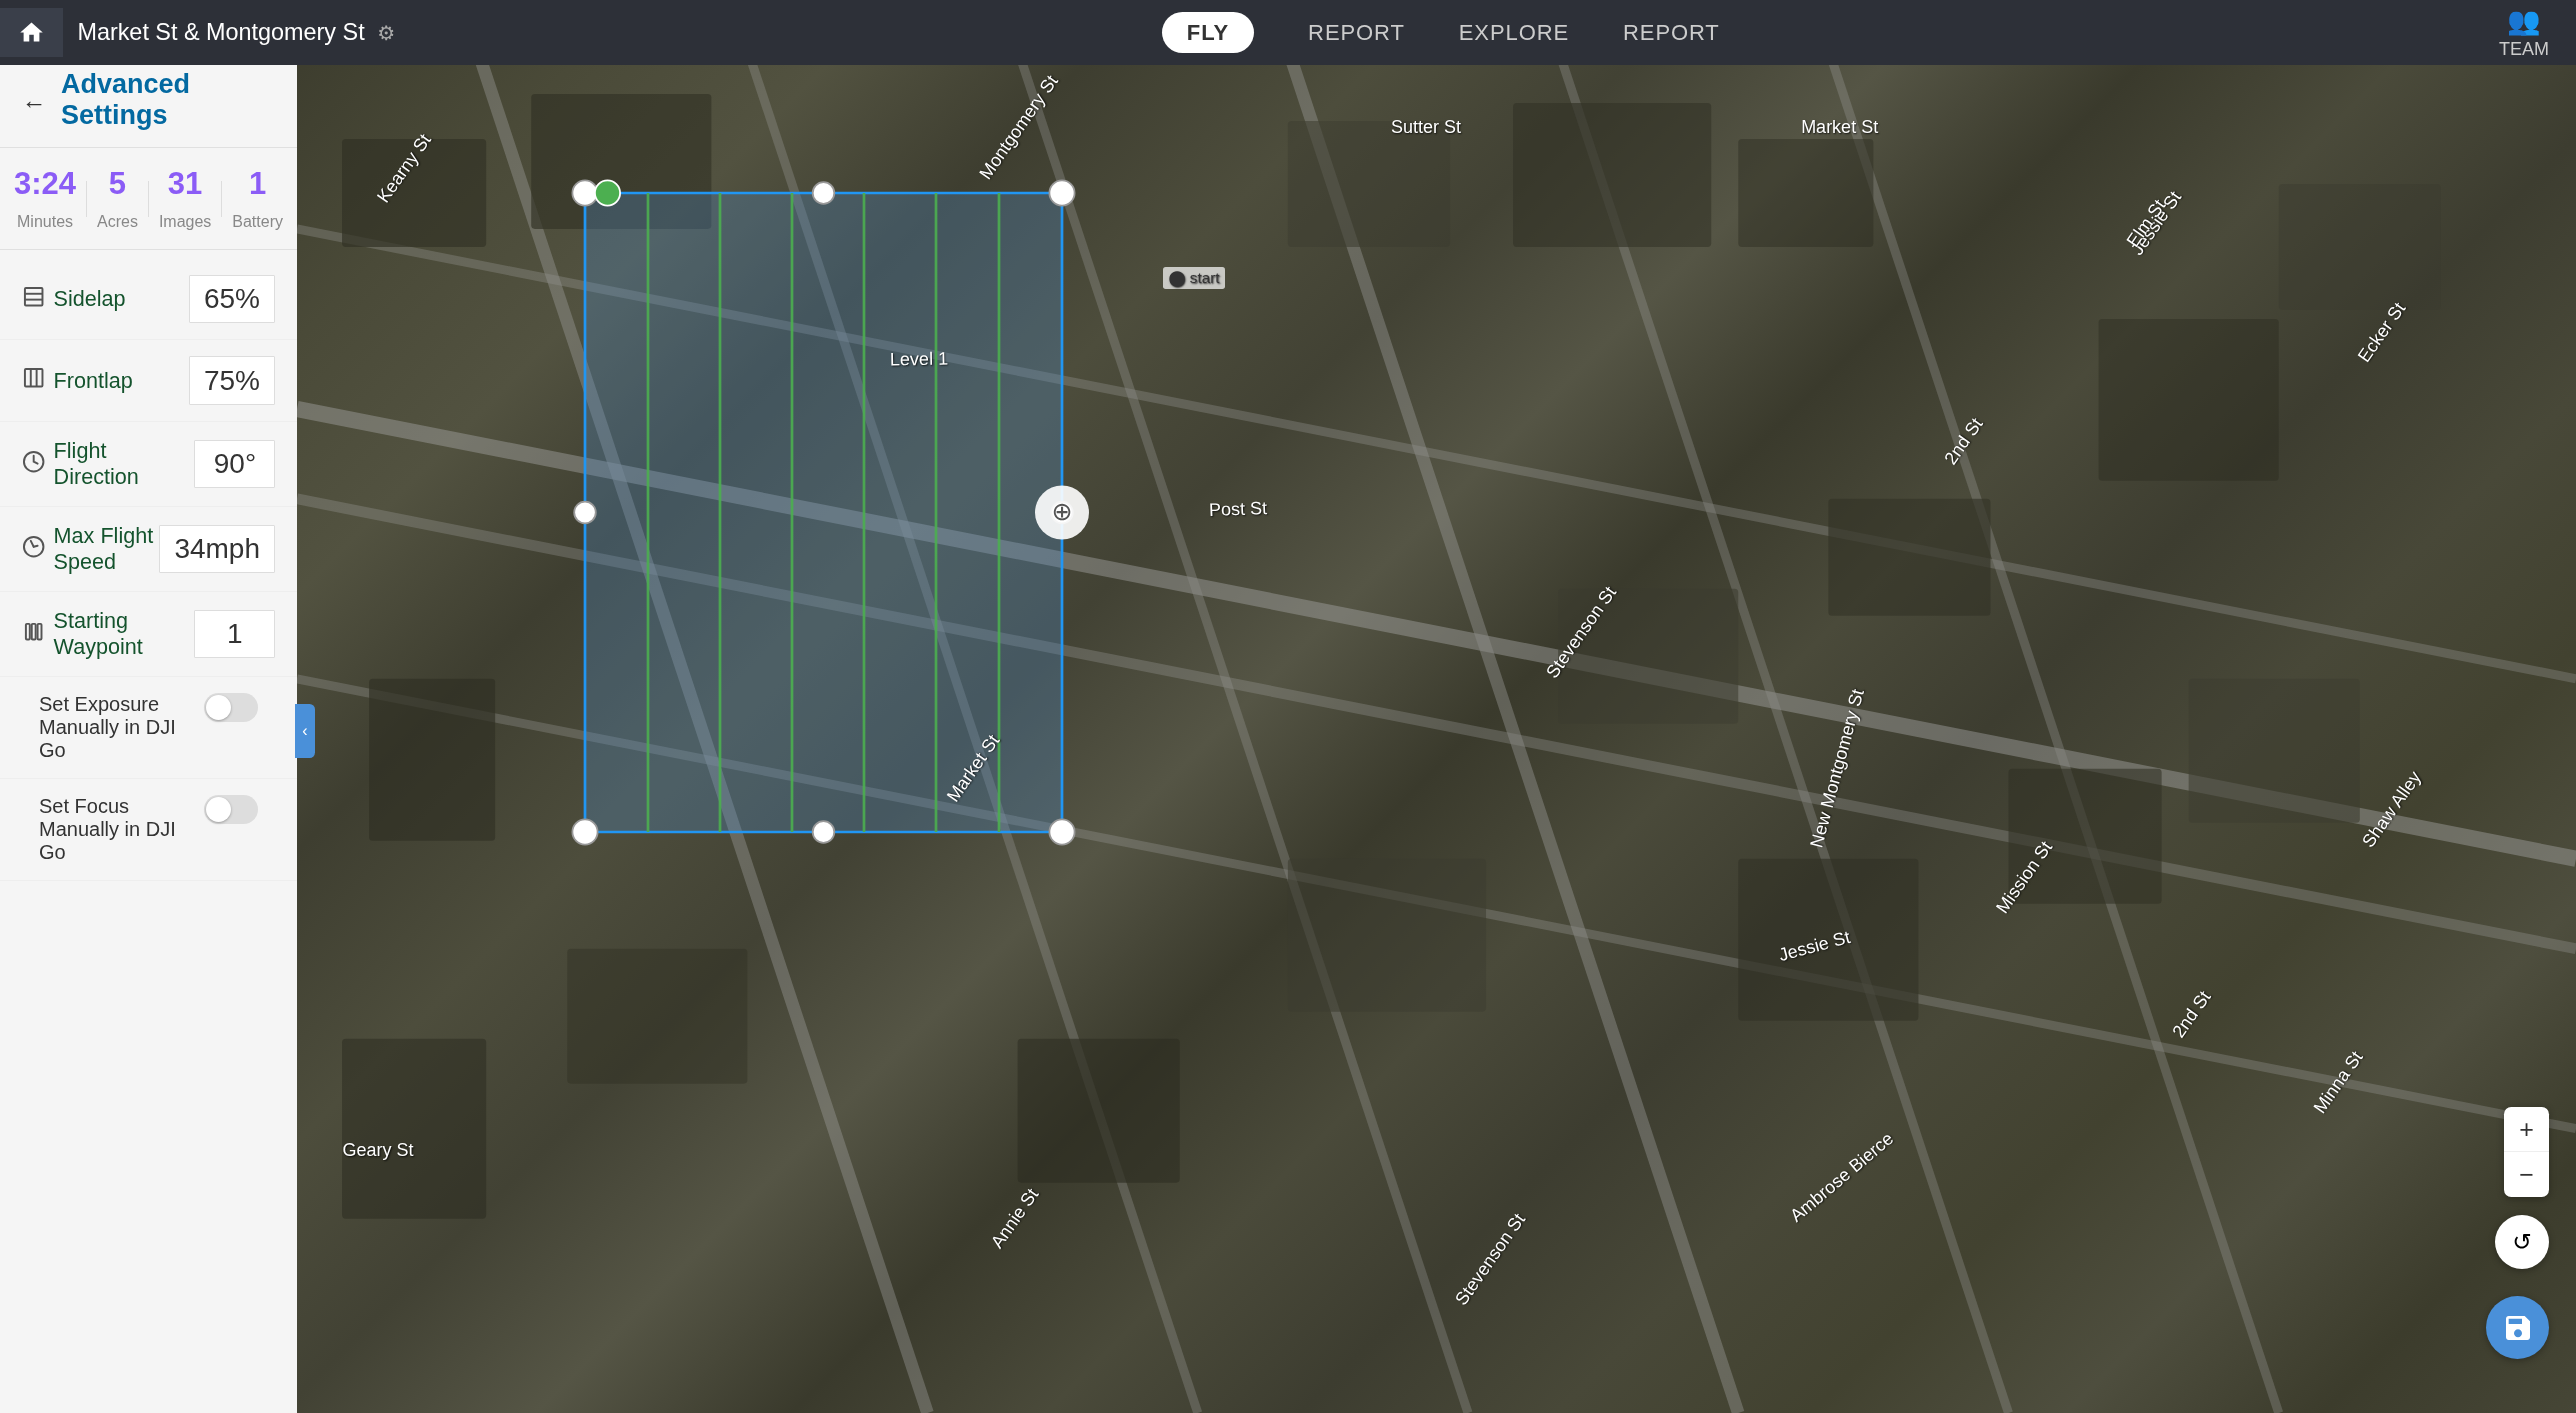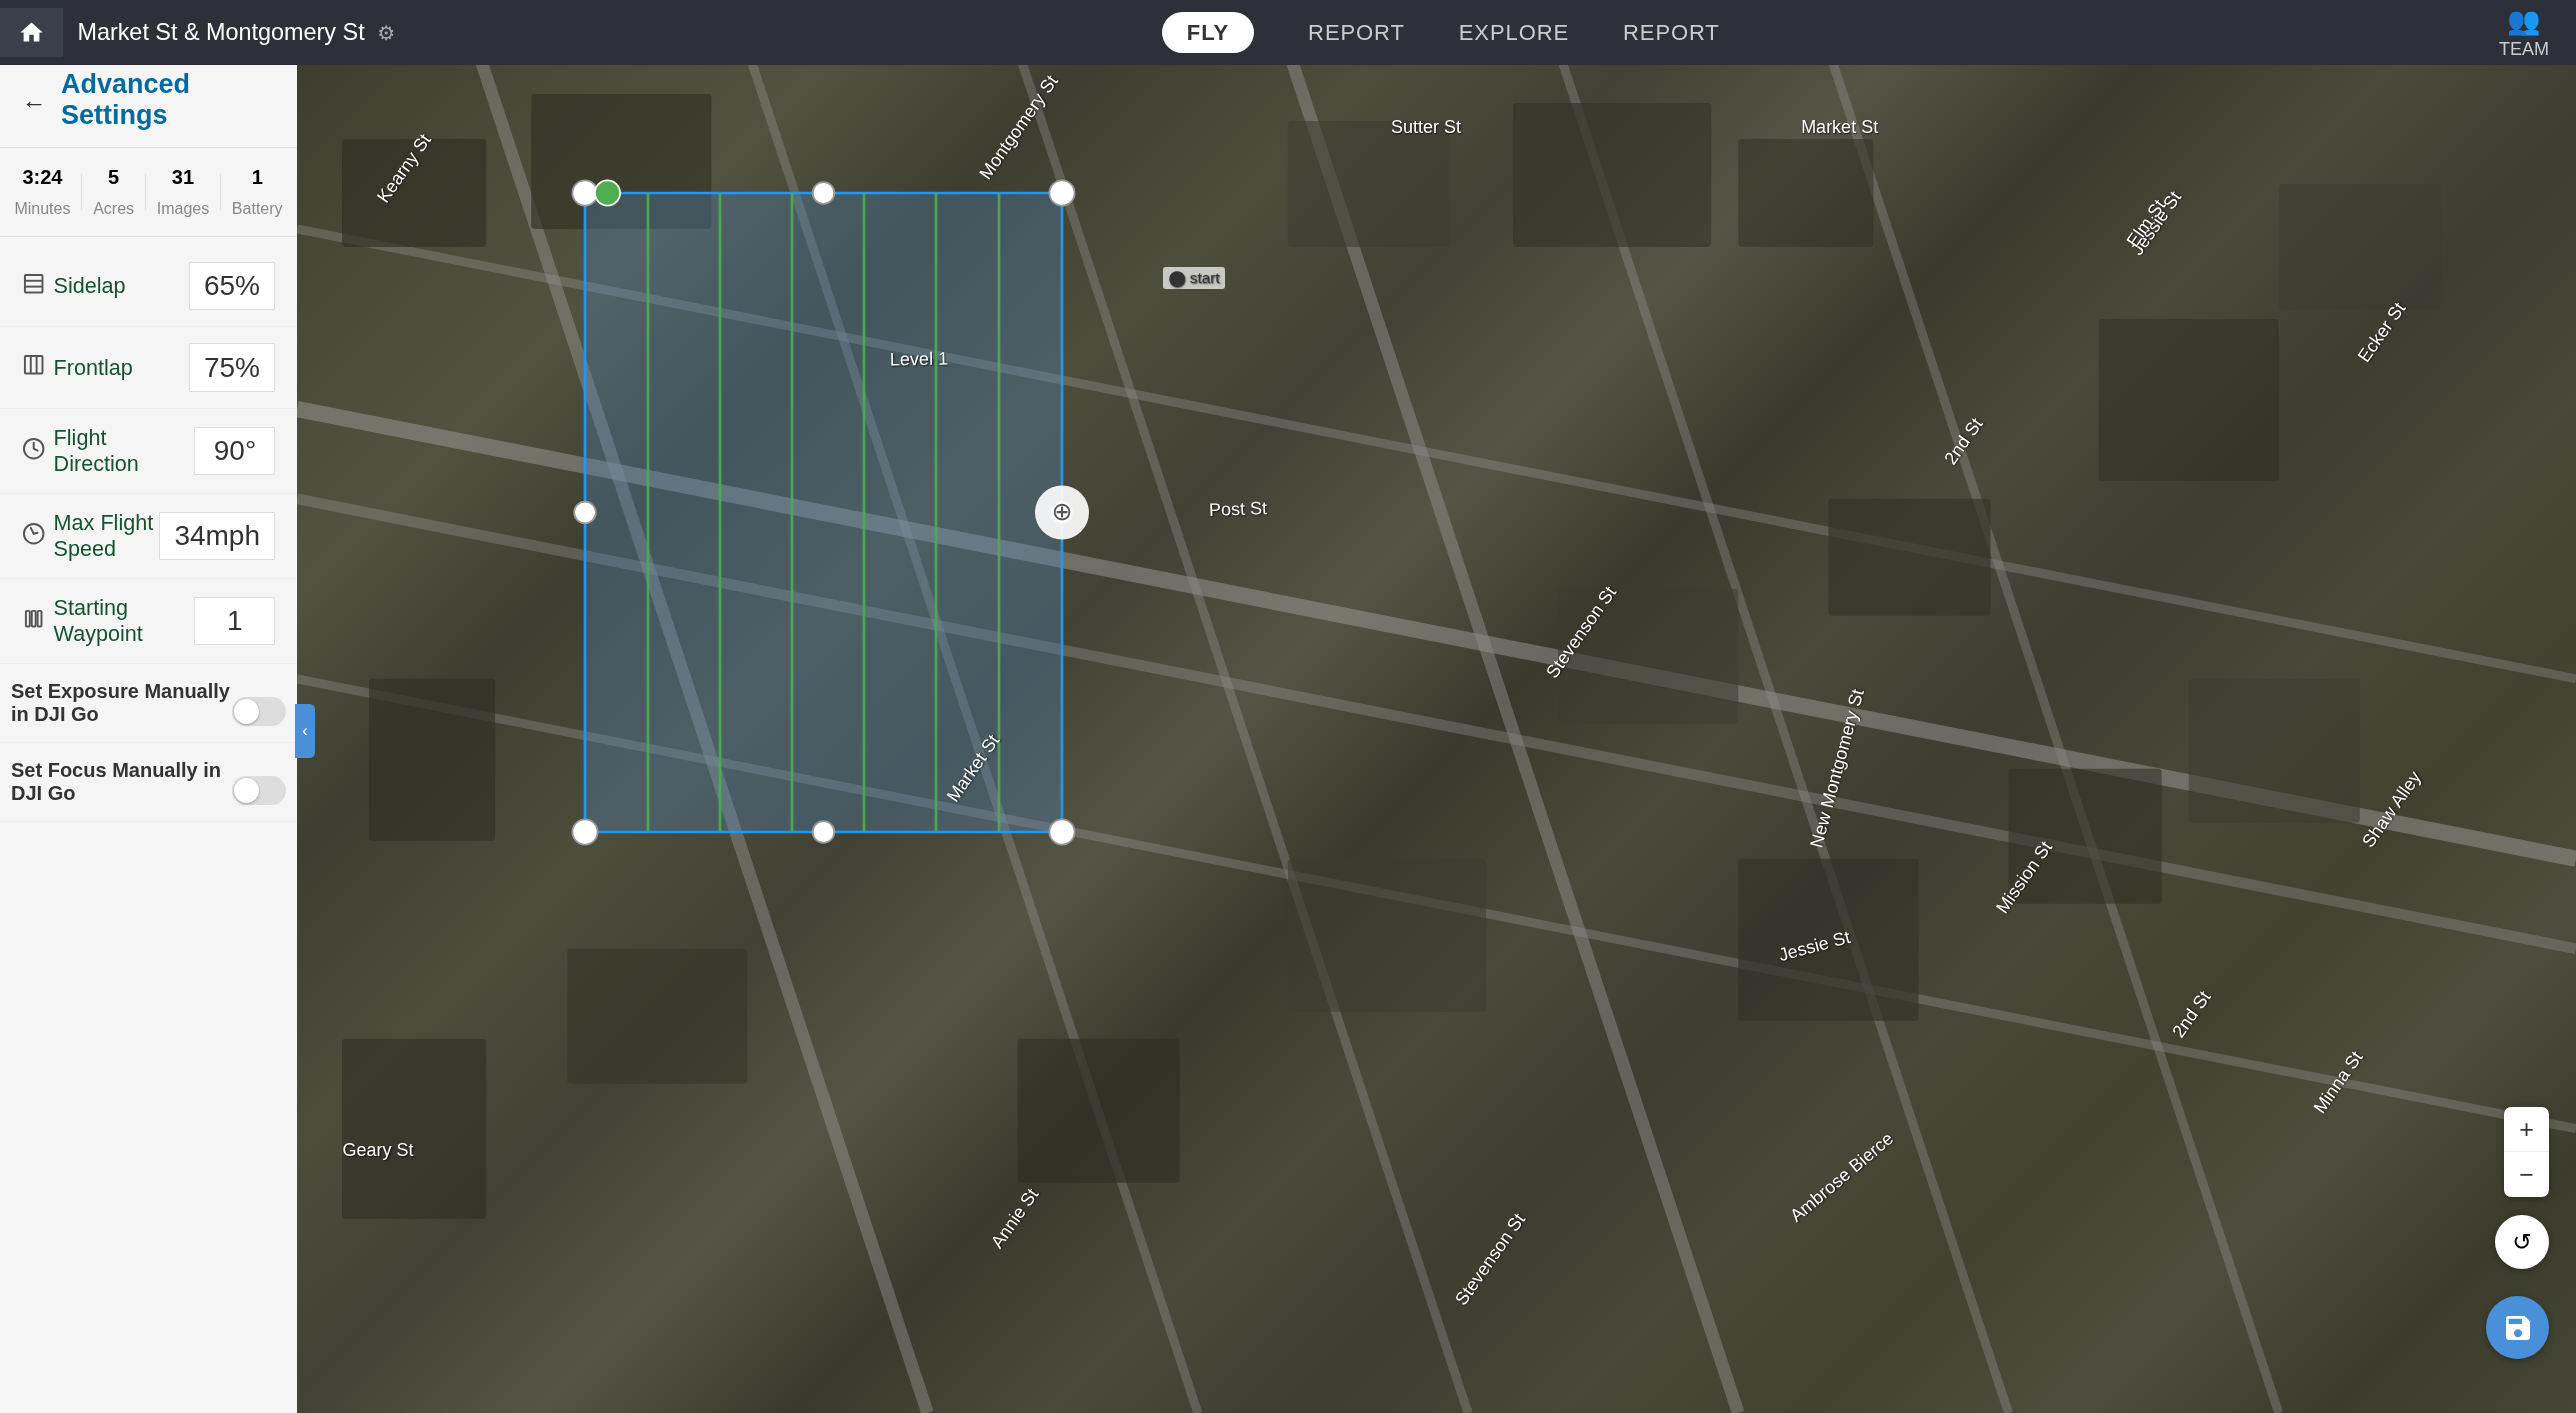--- a/index.html
+++ b/index.html
@@ -43,41 +43,40 @@
     }
     .back-btn { font-size: 25px; color: #333; cursor: pointer; background: none; border: none; }
     .sidebar-title { font-size: 27px; font-weight: 600; color: #0369a1; }
 
     
     .stats-row {
       display: flex; align-items: center; justify-content: space-around;
       padding: 18px 9px; border-bottom: 0.9px solid #e0e0e0;
     }
     .stat-item { text-align: center; }
-    .stat-value { font-size: 20px; font-weight: 600; color: #000000; }
+    .stat-value { font-size: 31px; font-weight: 600; color: #8b5cf6; }
     .stat-label { font-size: 16px; color: #888; margin-top: 11px; }
     .stat-divider { width: 0.9px; height: 36px; background: #ddd; }
 
     
     .settings-list { flex: 1; overflow-y: auto; padding: 9px 0; }
     .setting-row {
       display: flex; align-items: center; padding: 16px 21.6px;
       border-bottom: 0.9px solid #eee;
     }
     .setting-icon { width: 32px; color: #555; font-size: 20px; flex-shrink: 0; }
     .setting-label { flex: 1; font-size: 21.6px; color: #14532d; }
     .setting-value {
       background: #fff; border: 0.9px solid #ddd; border-radius: 1px;
       padding: 7.2px 14.4px; font-size: 28px; color: #333; min-width: 81px;
       text-align: center;
     }
     .toggle-row {
-      display: flex; align-items: flex-end; padding: 16px 11px;
+      display: flex; align-items: flex-start; padding: 16px 39px;
       border-bottom: 0.9px solid #eee;
-      font-weight: bold;
     }
     .toggle-label { flex: 1; font-size: 20px; color: #333; }
     .toggle {
       width: 54px; height: 29px; border-radius: 14.4px; background: #ddd;
       position: relative; cursor: pointer;
     }
     .toggle-knob {
       width: 25px; height: 25px; border-radius: 50%; background: #fff;
       position: absolute; top: 1.8px; left: 1.8px;
       box-shadow: 0 0.9px 2.7px rgba(0,0,0,0.3);

